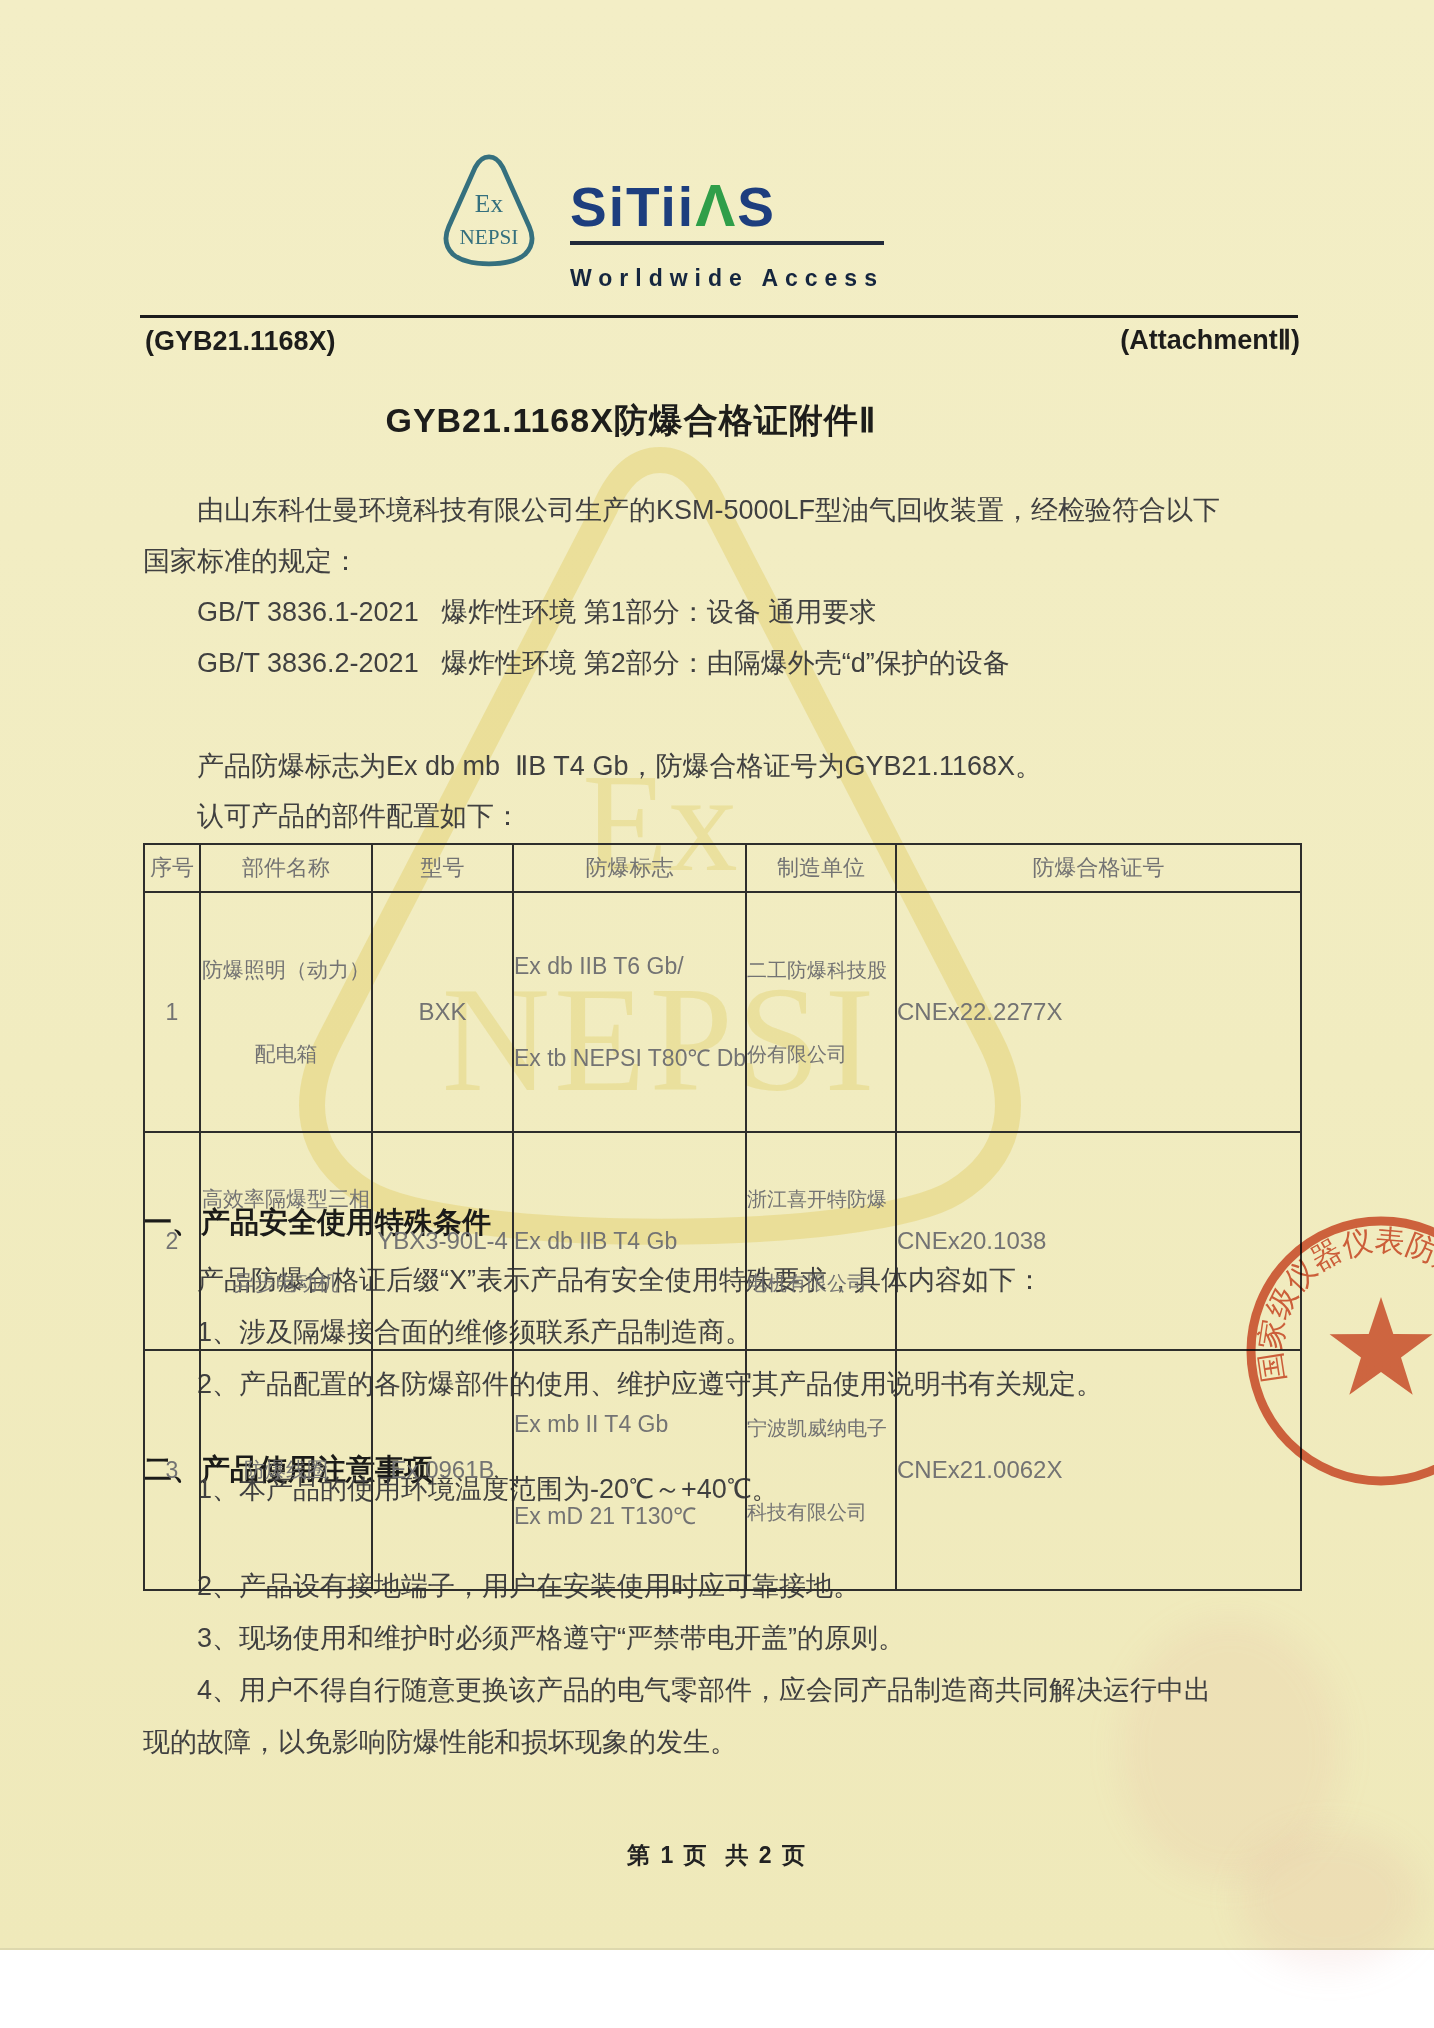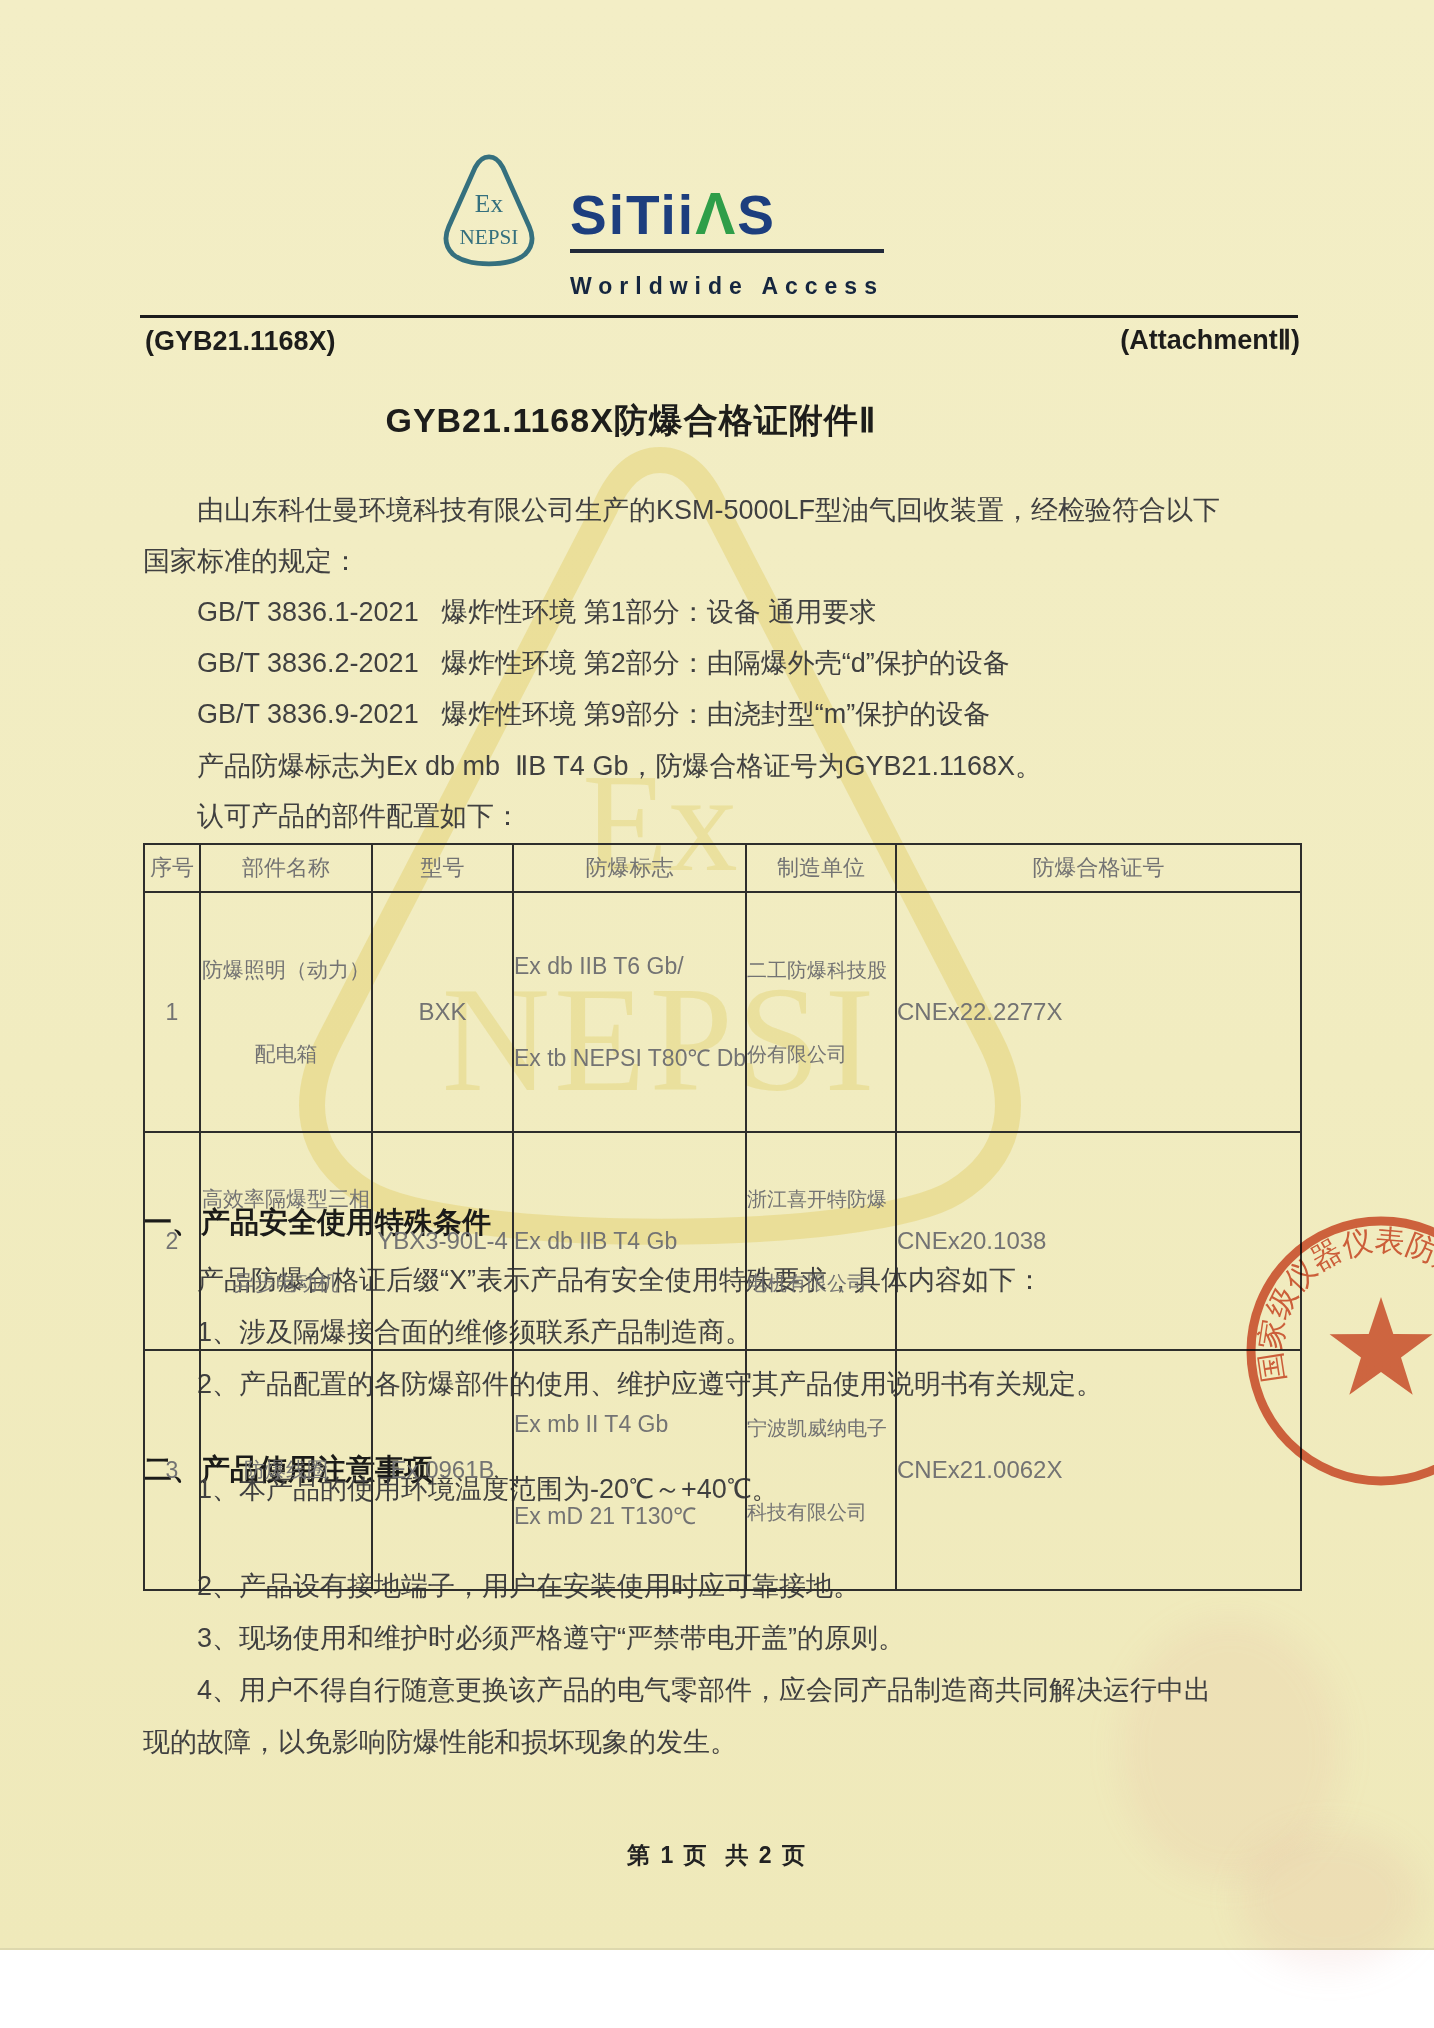--- a/index.html
+++ b/index.html
@@ -16,21 +16,21 @@
   .wm { position:absolute; left:230px; top:430px; z-index:0; }
 
   .smudge { position:absolute; border-radius:50%; filter:blur(16px); z-index:0; }
   .smudge.s1 { left:1120px; top:1620px; width:220px; height:260px; background:rgba(225,150,140,0.10); }
   .smudge.s2 { left:1240px; top:1830px; width:180px; height:140px; background:rgba(225,150,140,0.12); }
 
   .content { position:absolute; left:0; top:0; width:1434px; height:2028px; z-index:1; }
 
   
   .nepsi-svg { position:absolute; left:436px; top:150px; }
-  .brand { position:absolute; left:570px; top:176px;margin-top:8px; }
+  .brand { position:absolute; left:570px; top:176px; }
   .brand-word { font-size:55px; font-weight:800; color:#1d3e7e; letter-spacing:2px; line-height:60px; white-space:pre; }
   .brand-word .accent { color:#2f9e49; font-size:60px; }
   .brand-tagline {
     margin-top:4px; border-top:4px solid #222a3a; padding-top:20px;
     font-size:23px; font-weight:bold; letter-spacing:7px; color:#15263f; white-space:pre;
   }
 
   .hline { position:absolute; left:140px; top:315px; width:1158px; height:3px; background:#1c1c1c; }
   .cert-left  { position:absolute; left:145px; top:326px; font-size:27px; font-weight:bold; white-space:pre; }
   .attachment { position:absolute; right:134px; top:324px; font-size:27px; font-weight:bold; white-space:pre; }
@@ -97,21 +97,20 @@
     <div class="cert-left">(GYB21.1168X)</div>
     <div class="attachment">(AttachmentⅡ)</div>
 
     <div class="doc-title">GYB21.1168X防爆合格证附件Ⅱ</div>
 
     <div class="tline" style="left:197px; top:494px;">由山东科仕曼环境科技有限公司生产的KSM-5000LF型油气回收装置，经检验符合以下</div>
     <div class="tline" style="left:143px; top:545px;">国家标准的规定：</div>
 
     <div class="tline" style="left:197px; top:596px;">GB/T 3836.1-2021   爆炸性环境 第1部分：设备 通用要求</div>
     <div class="tline" style="left:197px; top:647px;">GB/T 3836.2-2021   爆炸性环境 第2部分：由隔爆外壳“d”保护的设备</div>
-    <div class="tline" style="left:197px; top:698px;">GB/T 3836.9-2021   爆炸性环境 第9部分：由浇封型“m”保护的设备</div>
 
     <div class="tline" style="left:197px; top:750px;">产品防爆标志为Ex db mb  ⅡB T4 Gb，防爆合格证号为GYB21.1168X。</div>
     <div class="tline" style="left:197px; top:800px;">认可产品的部件配置如下：</div>
 
     <table class="comp">
       <colgroup>
         <col style="width:56px">
           <col style="width:172px">
           <col style="width:141px">
         <col style="width:233px">

